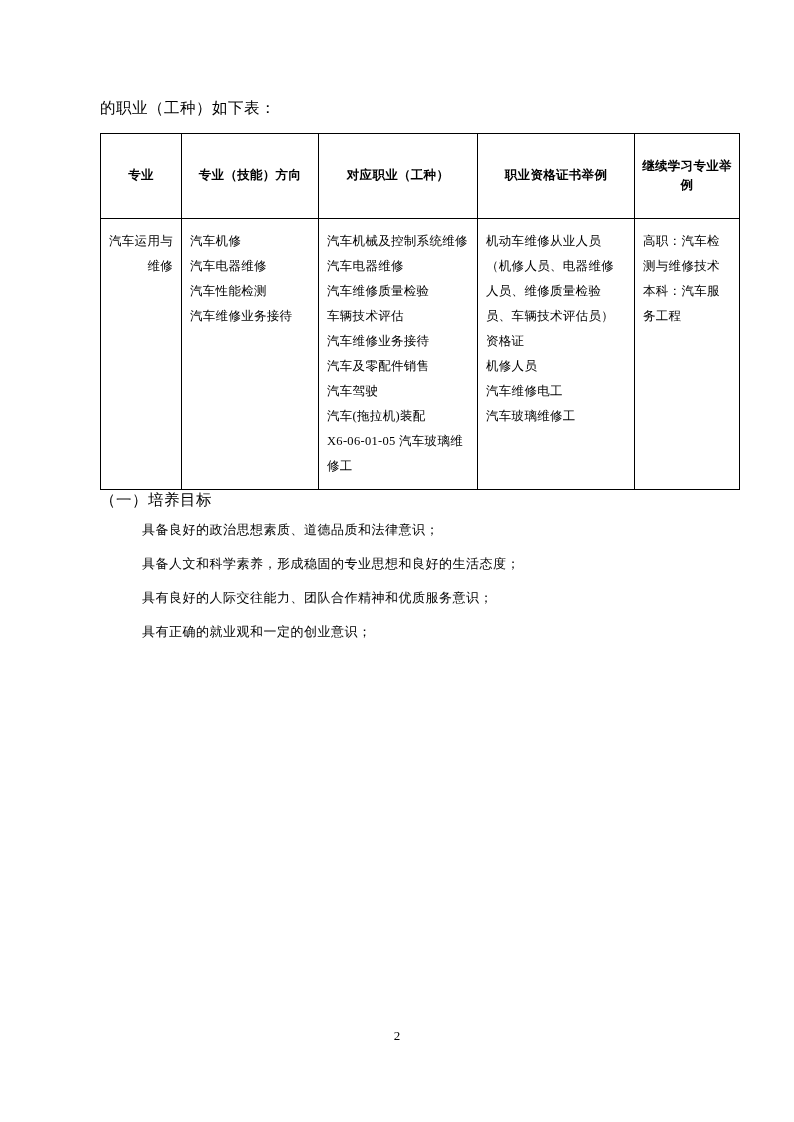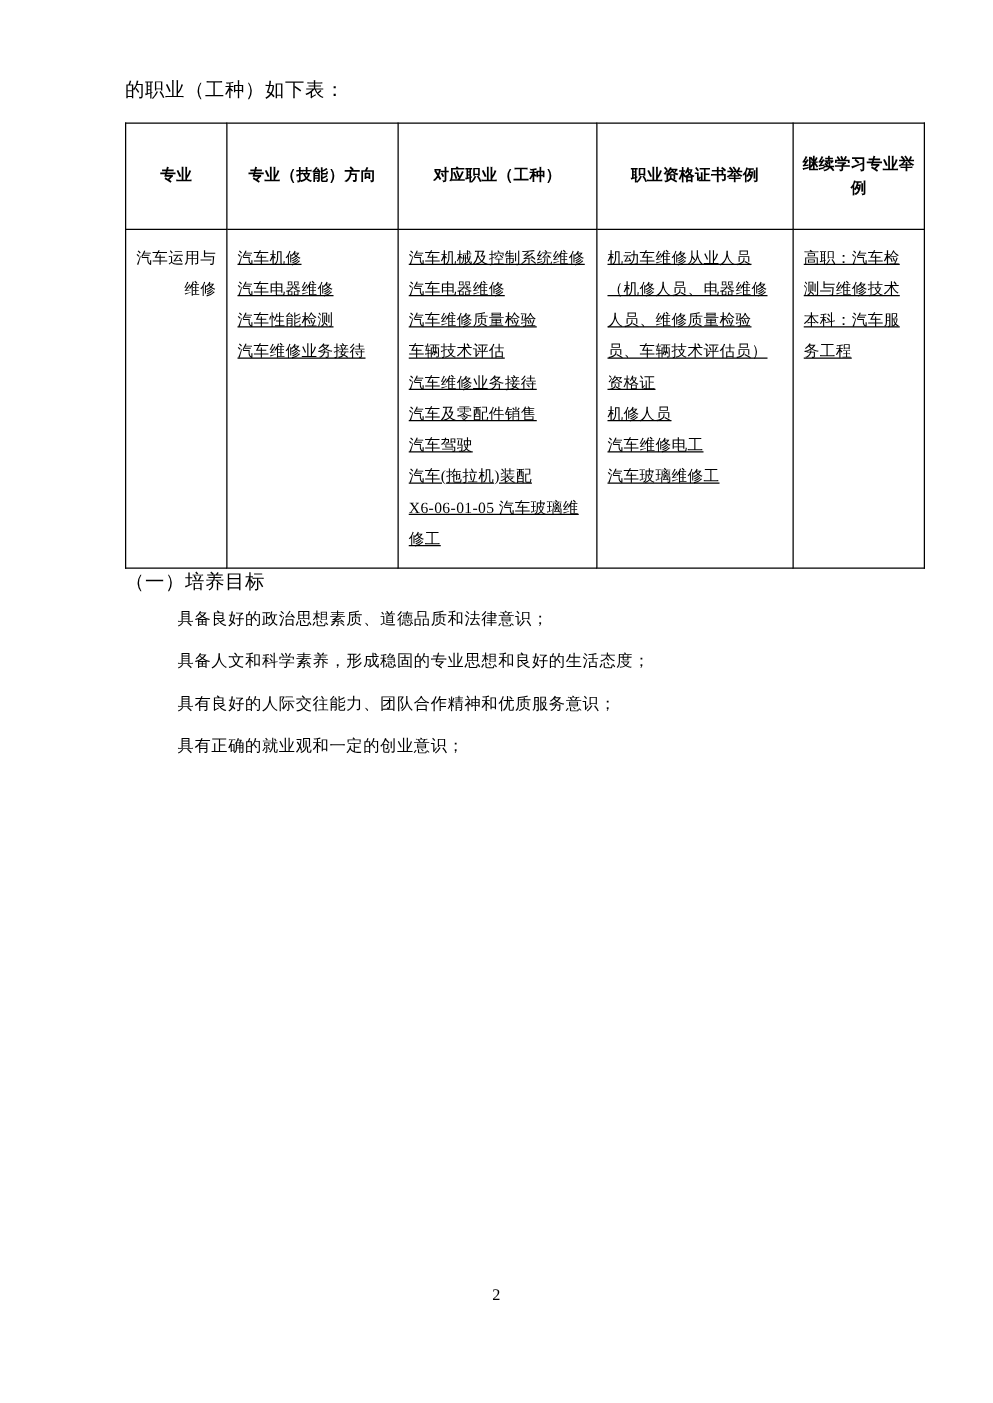--- a/index.html
+++ b/index.html
@@ -12,21 +12,21 @@
     height: 1122px;
     font-family: "Liberation Serif", "DejaVu Serif", serif;
     color: #000000;
     position: relative;
   }
   .page {
     position: relative;
     width: 794px;
     height: 1122px;
     box-sizing: border-box;
-    padding: 61px 100px 40px 100px;
+    padding: 96px 100px 40px 100px;
   }
   .intro-line {
     font-size: 15.5px;
     line-height: 1.6;
     margin: 0 0 12px 0;
     letter-spacing: 0.5px;
   }
   table.spec {
     border-collapse: collapse;
     width: 594px;
@@ -50,21 +50,21 @@
     padding: 6px 4px;
   }
   .col1 { width: 72px; }
   .col2 { width: 128px; }
   .col3 { width: 150px; }
   .col4 { width: 148px; }
   .col5 { width: 96px; }
 
   td.cell-major { vertical-align: middle; text-align: right; }
   td.cell-mid { vertical-align: middle; }
-  .cell-line { display: block; white-space: pre-wrap; text-decoration: underline; }
+  .cell-line { display: block; white-space: pre-wrap; }
 
   h2.section {
     font-size: 16px;
     font-weight: bold;
     margin: 16px 0 10px 0;
     letter-spacing: 1px;
     font-family: "Liberation Sans", "DejaVu Sans", sans-serif;
   }
   .subsection {
     font-size: 15.5px;

